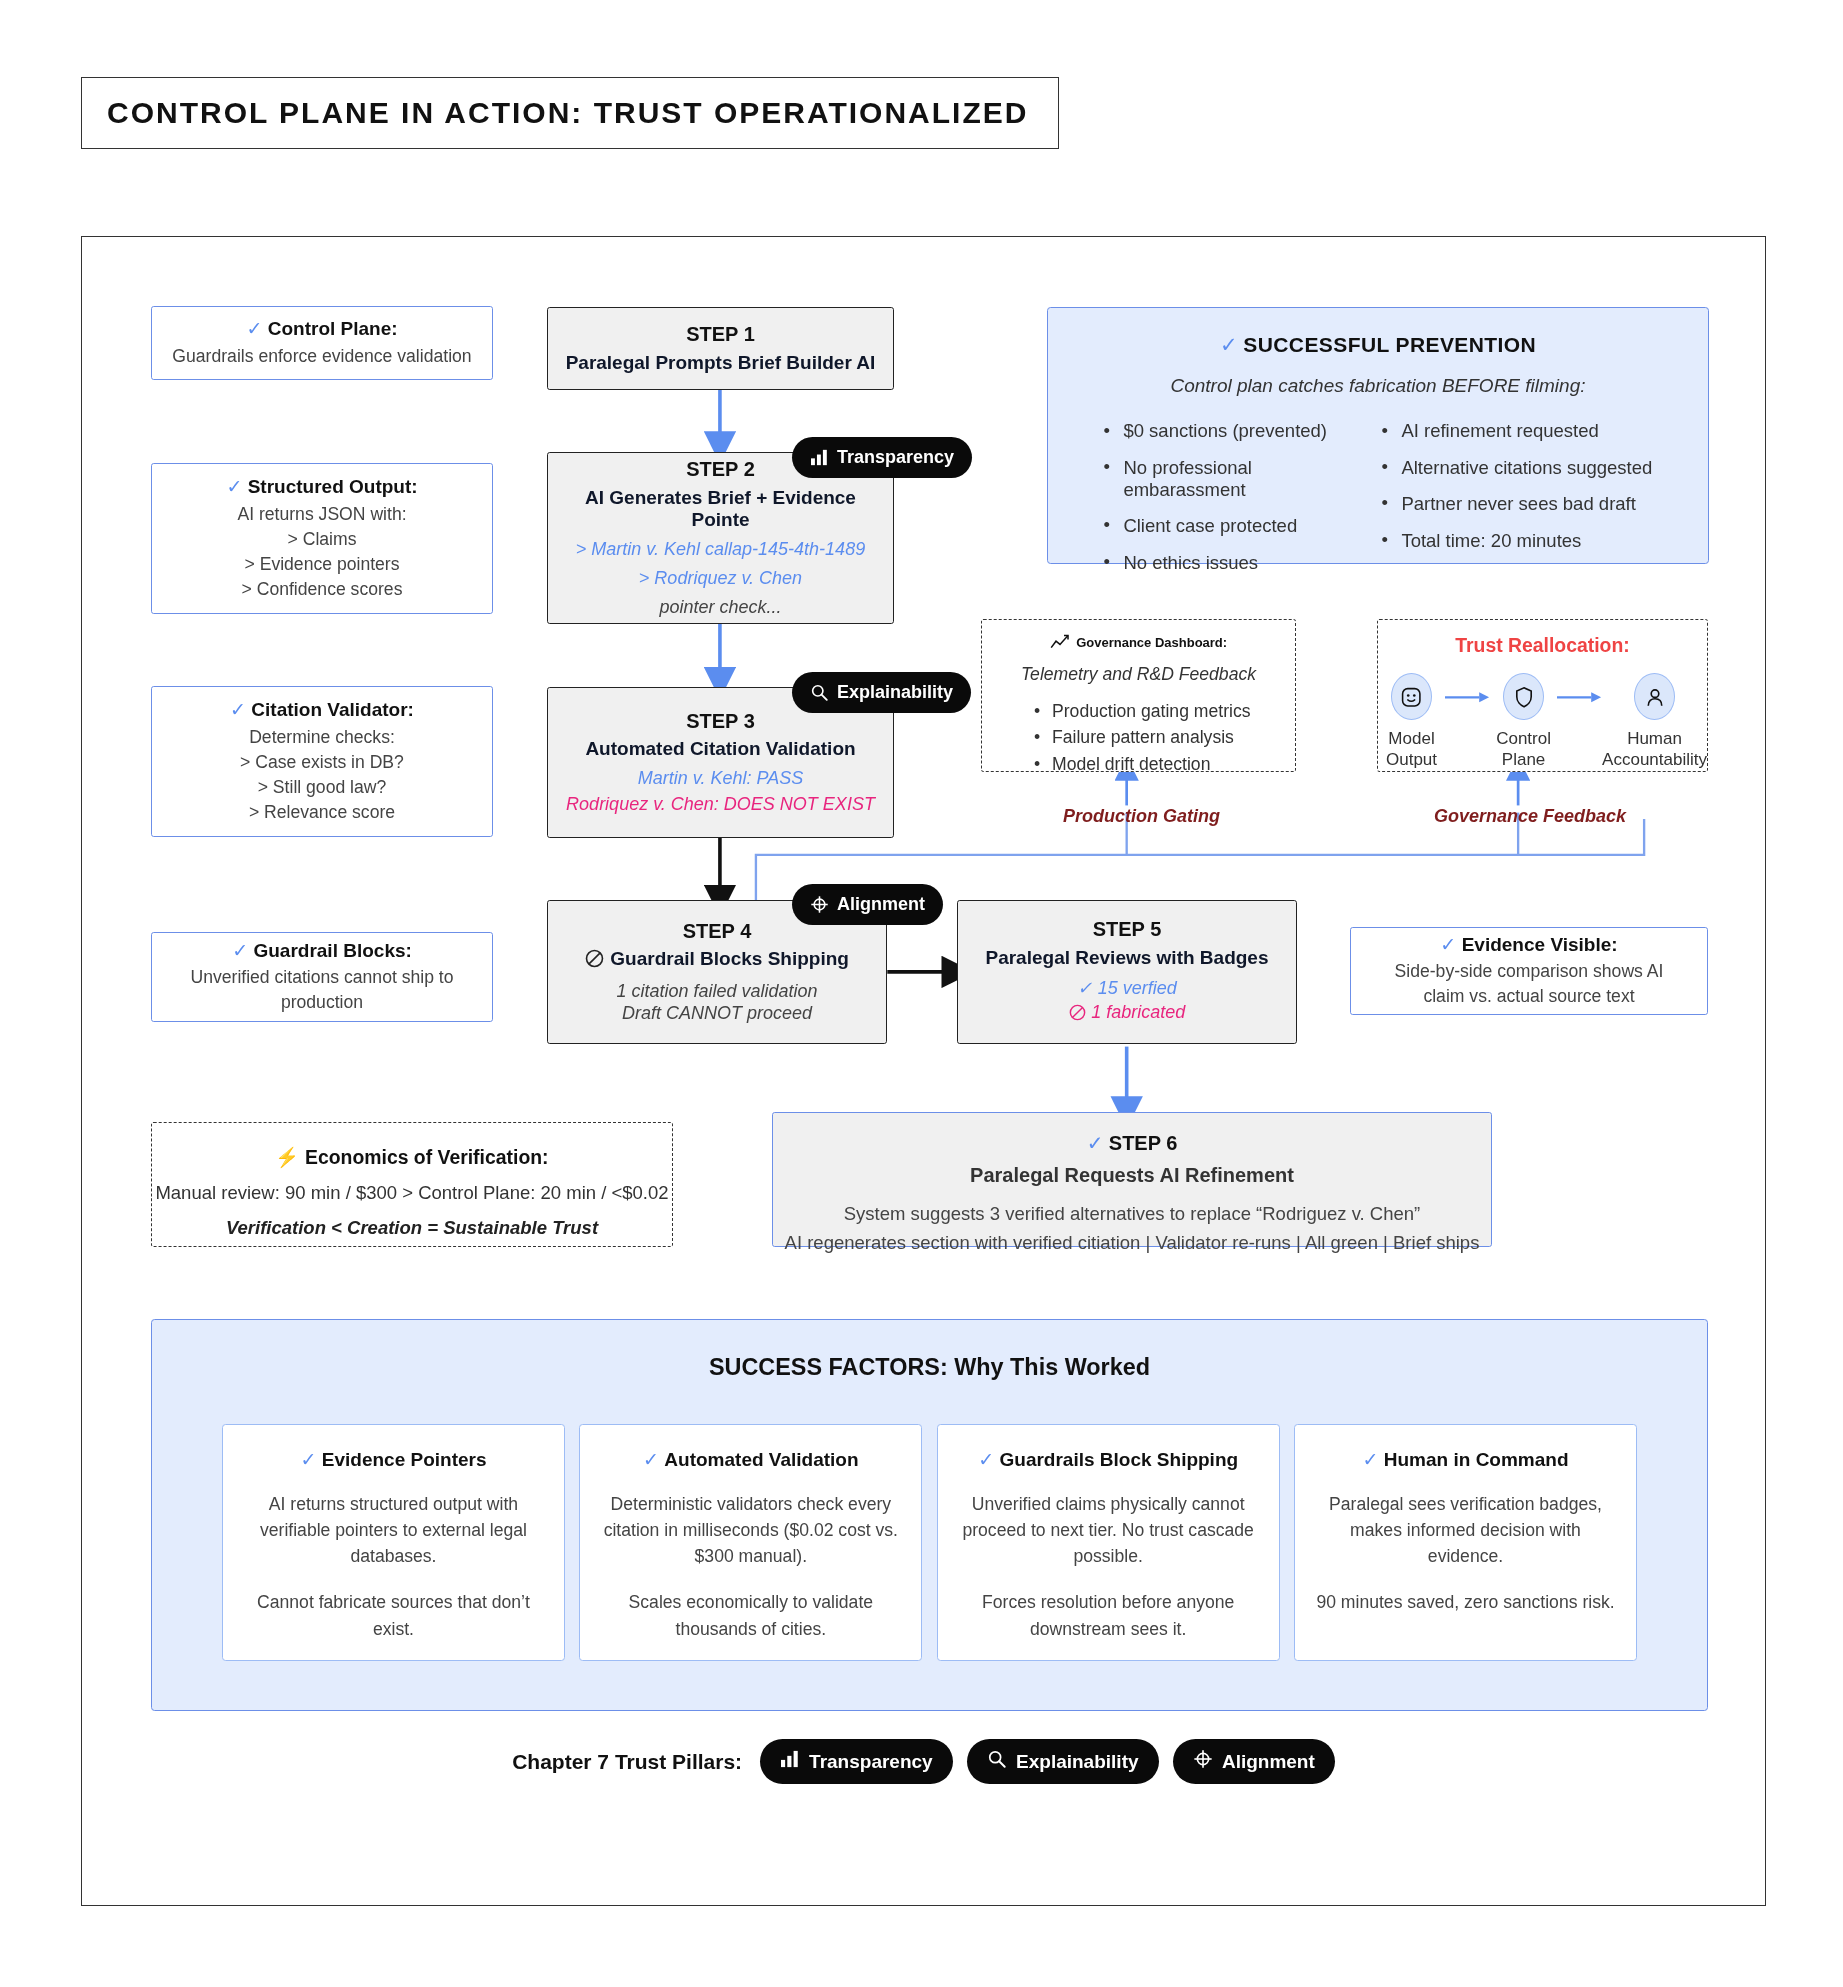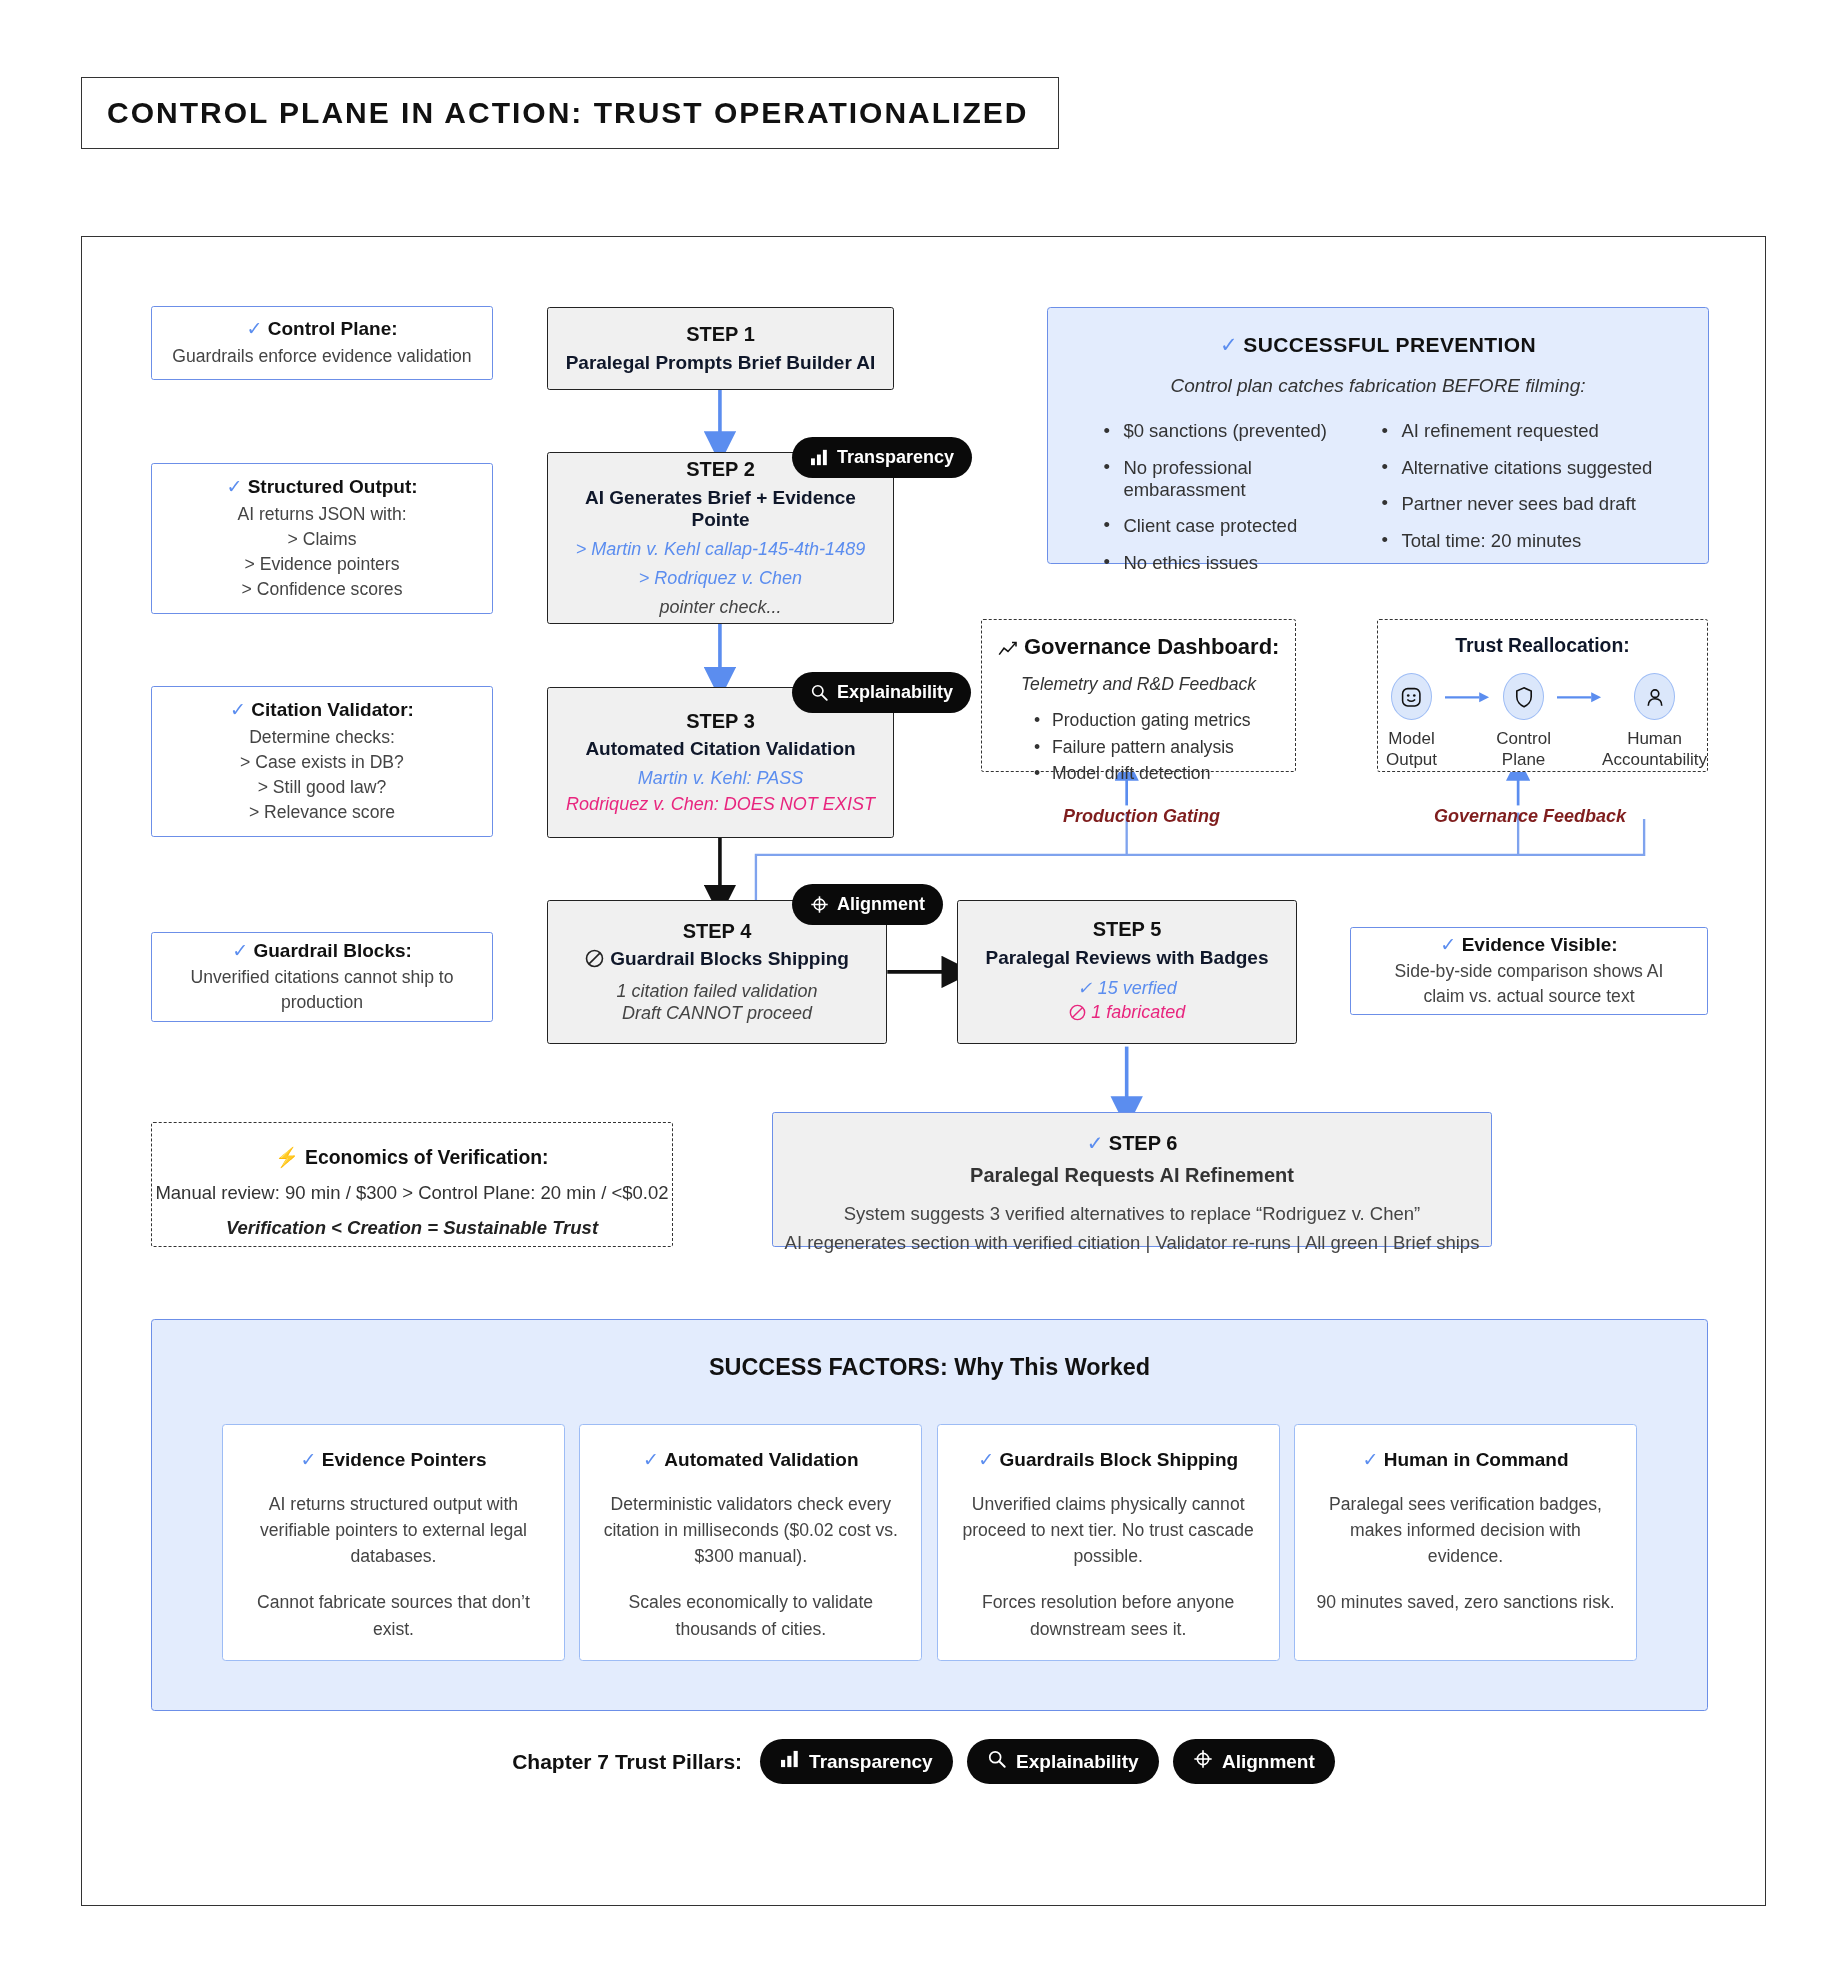--- a/index.html
+++ b/index.html
@@ -82,27 +82,27 @@
 
   
   .pill{
     position:absolute; background:#0a0a0a; color:#fff; border-radius:27px;
     height:41px; display:flex; align-items:center; gap:8px;
     padding:0 18px; font-size:18px; font-weight:bold;
   }
   .pill svg{ display:block; }
 
   
-  .gd-title{ text-align:center; font-size:22px; font-weight:bold; margin-top:14.4px; color:#111;}
+  .gd-title{ text-align:center; font-size:13px; font-weight:bold; margin-top:14.4px; color:#111;}
   .gd-sub{ text-align:center; font-size:17.6px; font-style:italic; color:#333; margin-top:10.8px;}
   .gd-list{ list-style:none; margin-top:12.6px; padding-left:52px;}
   .gd-list li{ font-size:17.6px; color:#333; line-height:1.5; position:relative; padding-left:18px;}
   .gd-list li:before{ content:"•"; position:absolute; left:0; color:#333;}
 
-  .tr-title{ text-align:center; font-size:19.4px; font-weight:bold; margin-top:14.4px; color:#0f172a;}
+  .tr-title{ text-align:center; font-size:19.4px; font-weight:bold; margin-top:14.4px; color:#ef4444;}
   .tr-row{ display:flex; align-items:flex-start; justify-content:center; gap:0px; margin-top:16px;}
   .tr-node{ width:108px; text-align:center; }
   .tr-ico{
     width:41px; height:47px; margin:0 auto; border-radius:50%;
     background:#dbe7fb; border:1.4px solid #9dbcf5;
     display:flex; align-items:center; justify-content:center;
   }
   .tr-lbl{ font-size:17px; color:#333; line-height:1.28; margin-top:7.2px;}
   .tr-arrow{ width:50px; height:47px; display:flex; align-items:center; justify-content:center;}
 

